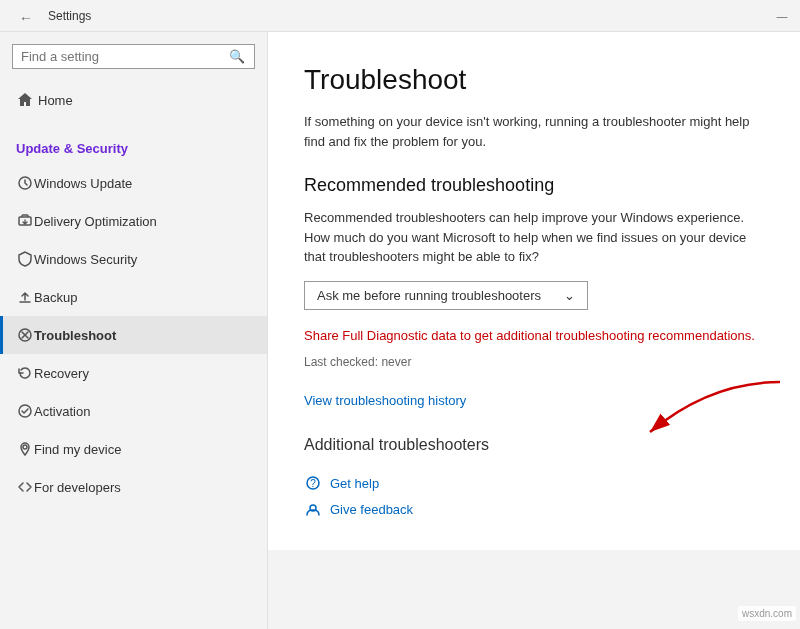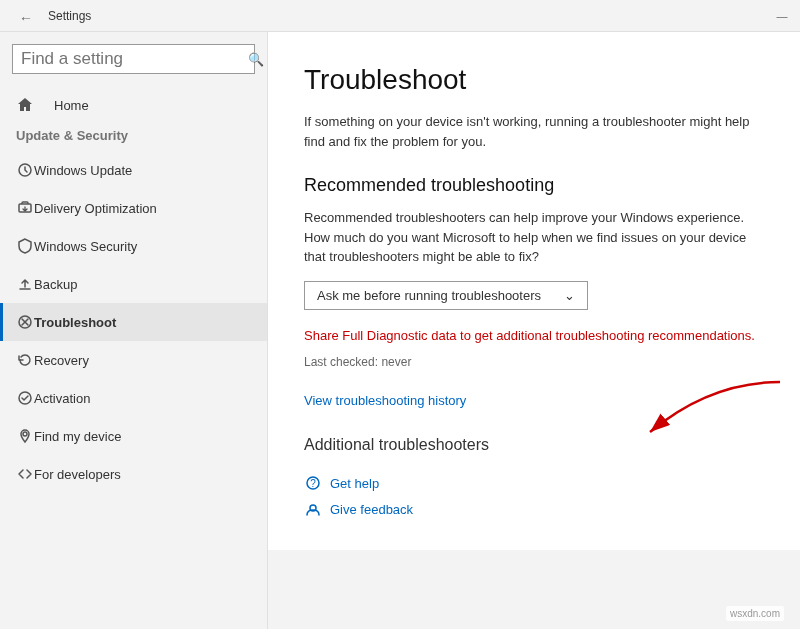--- a/index.html
+++ b/index.html
@@ -73,34 +73,35 @@
       display: flex;
       align-items: center;
       border: 1px solid #999;
       background: white;
       padding: 4px 8px;
       gap: 6px;
     }
     .sidebar-search input {
       border: none;
       outline: none;
-      font-size: 17px;
+      font-size: 13px;
       flex: 1;
       background: transparent;
       color: #333;
     }
     .sidebar-search-icon {
       color: #666;
       font-size: 13px;
     }
     .sidebar-section-title {
       font-size: 13px;
       font-weight: 700;
-      color: #737373;
+      color: #6d28d9;
       padding: 4px 16px 8px 16px;
+      margin-top: 18px;
     }
     .sidebar-item {
       display: flex;
       align-items: center;
       padding: 10px 16px;
       cursor: pointer;
       gap: 0;
       font-size: 13px;
       color: #333;
       position: relative;
@@ -116,21 +117,21 @@
       top: 0;
       bottom: 0;
       width: 3px;
       background: #0067c0;
     }
     .sidebar-home {
       display: flex;
       align-items: center;
       padding: 10px 16px;
       cursor: pointer;
-      gap: 20px;
+      gap: 4px;
       font-size: 13px;
       color: #333;
     }
     .icon {
       width: 18px;
       height: 18px;
       display: flex;
       align-items: center;
       justify-content: center;
       flex-shrink: 0;
@@ -222,21 +223,21 @@
       align-items: center;
       gap: 8px;
       font-size: 13px;
       color: #0067c0;
       cursor: pointer;
       text-decoration: none;
     }
     .watermark {
       position: fixed;
       bottom: 8px;
-      right: 16px;
+      right: 4px;
       font-size: 10px;
       color: #999;
       background: rgba(255,255,255,0.8);
       padding: 2px 4px;
       border-radius: 2px;
     }
     .content-area-wrapper {
       position: relative;
     }
     .red-arrow {

